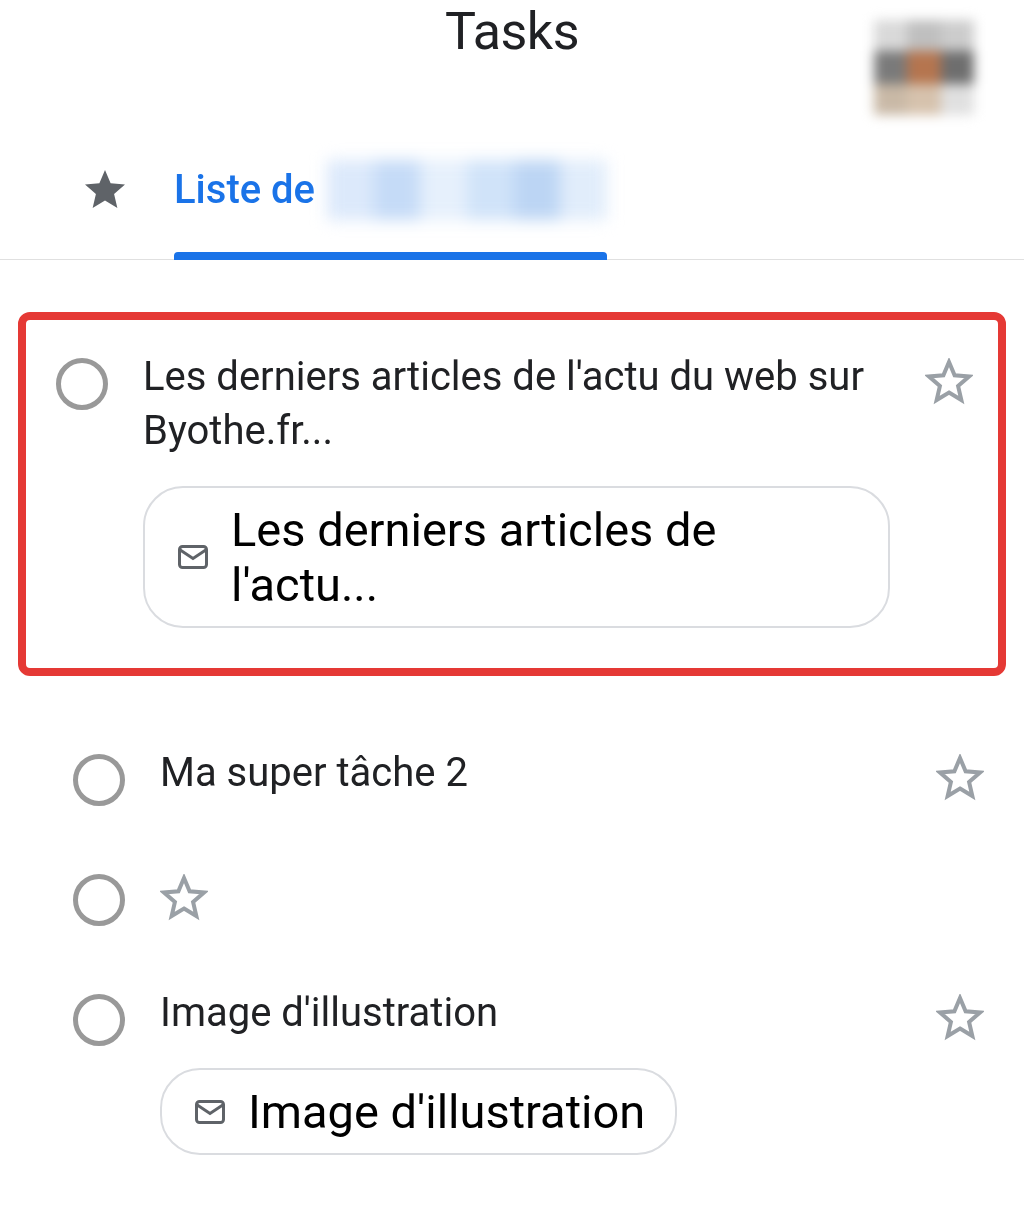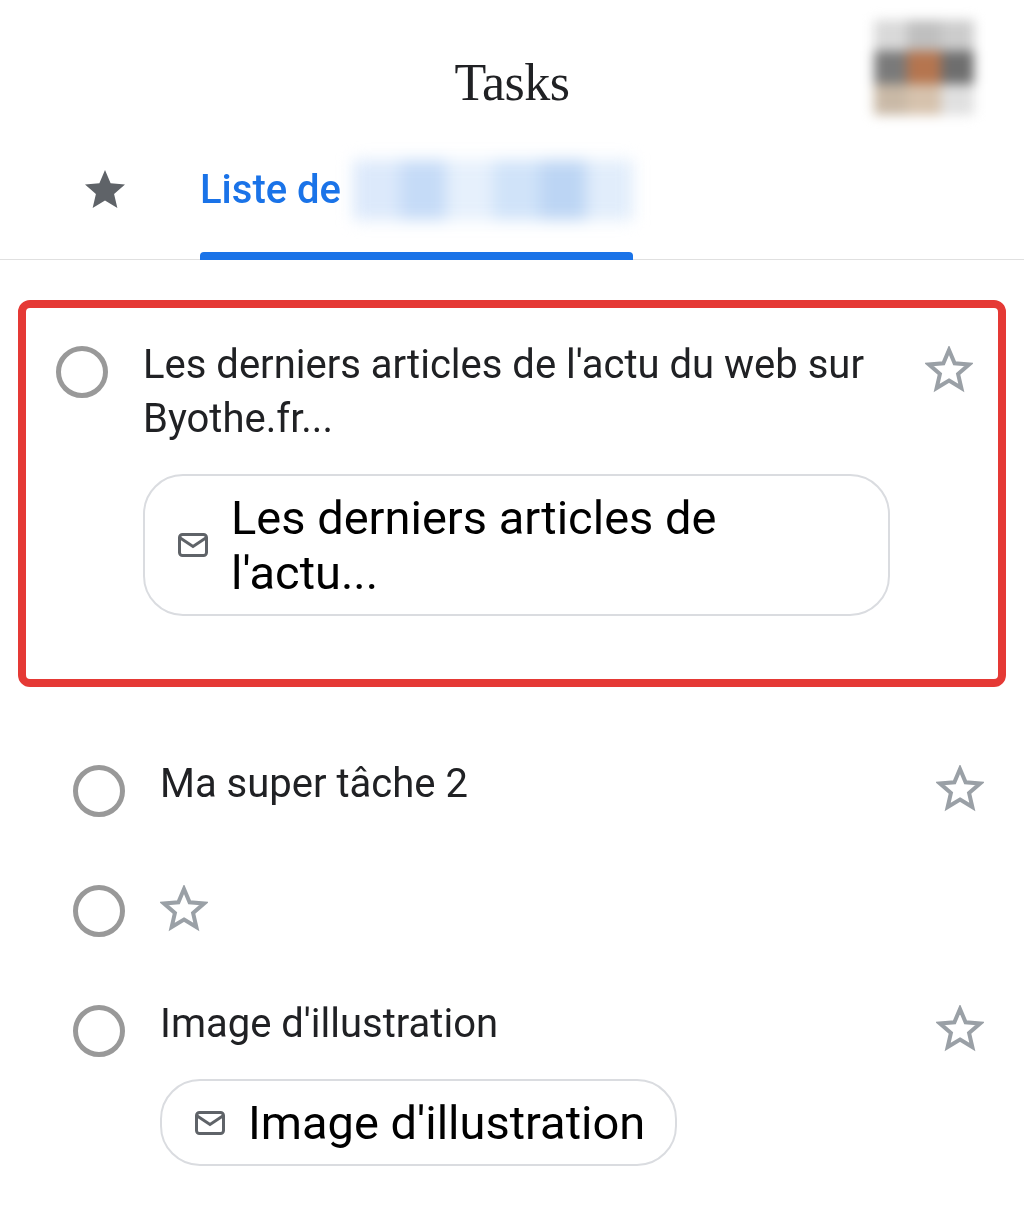--- a/index.html
+++ b/index.html
@@ -9,26 +9,25 @@
     }
     body {
       font-family: -apple-system, BlinkMacSystemFont, "Segoe UI", Roboto, Arial, sans-serif;
       background: #ffffff;
       width: 1024px;
       height: 1232px;
       overflow: hidden;
     }
     .header {
       display: flex;
-      align-items: flex-end;
+      align-items: flex-start;
       justify-content: center;
       position: relative;
       height: 120px;
-      padding: 8px 40px;
-      font-family: Liberation Serif, serif;
+      padding: 1px 40px;
     }
     .page-title {
       font-size: 52px;
       font-weight: 400;
       color: #202124;
       letter-spacing: -0.5px;
     }
     .avatar {
       position: absolute;
       right: 50px;
@@ -39,21 +38,21 @@
     }
     .avatar-pixel {
       position: absolute;
     }
     .tabs {
       display: flex;
       align-items: flex-end;
       height: 140px;
       border-bottom: 1px solid #e0e0e0;
       padding: 0 60px;
-      gap: 50px;
+      gap: 24px;
     }
     .tab-star {
       display: flex;
       align-items: center;
       justify-content: center;
       width: 90px;
       height: 100%;
     }
     .tab-star svg {
       width: 48px;
@@ -97,22 +96,22 @@
     }
     .task-item {
       display: flex;
       align-items: flex-start;
       padding: 30px 40px 30px 45px;
       gap: 35px;
       position: relative;
       margin-left: 28px;
     }
     .task-item.highlighted {
-      margin: 20px 18px 40px 18px;
-      padding: 30px 25px 63px 30px;
+      margin: 32px 18px 40px 18px;
+      padding: 30px 25px 40px 30px;
       border: 8px solid #e53935;
       border-radius: 12px;
     }
     .task-checkbox {
       width: 52px;
       height: 52px;
       border: 5px solid #999;
       border-radius: 50%;
       flex-shrink: 0;
       margin-top: 8px;

